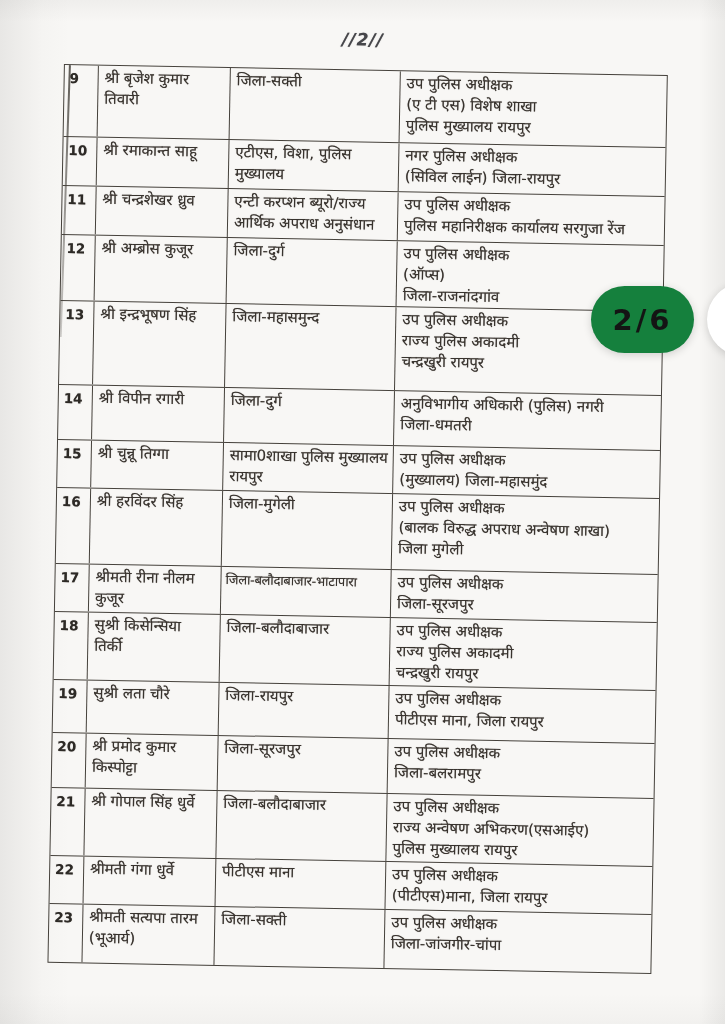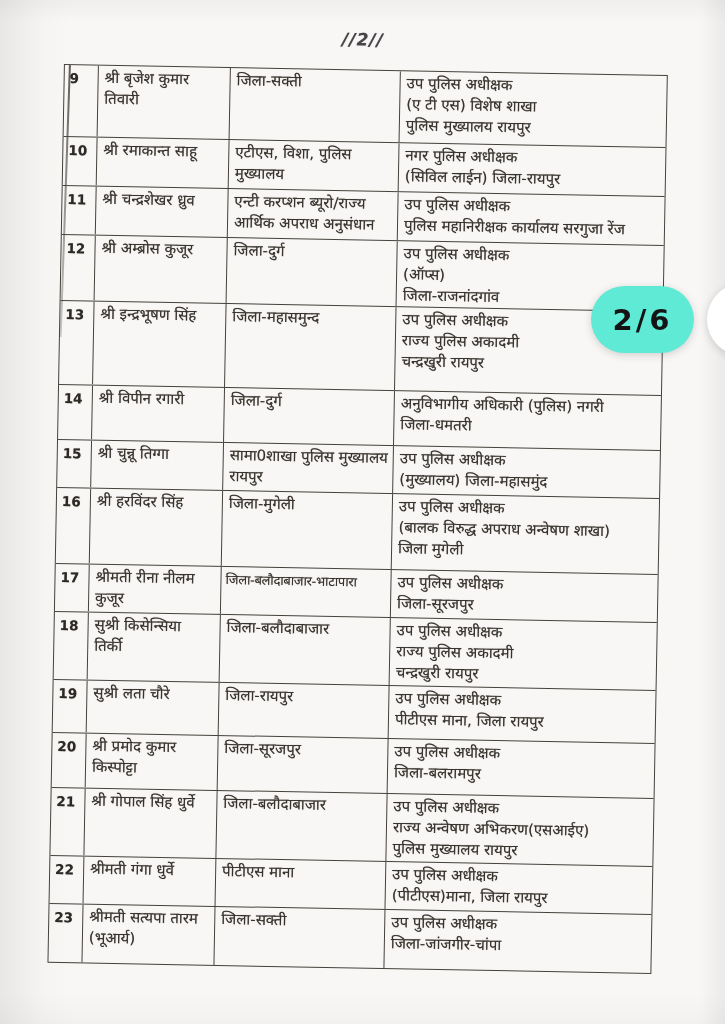--- a/index.html
+++ b/index.html
@@ -44,21 +44,21 @@
   .r0{height:72px}.r1{height:49px}.r2{height:49px}.r3{height:66px}.r4{height:84px}
   .r5{height:55px}.r6{height:48px}.r7{height:76px}.r8{height:48px}.r9{height:68px}
   .r10{height:53px}.r11{height:55px}.r12{height:68px}.r13{height:48px}.r14{height:58px}
   .artifact-line{
     position:absolute;left:69px;top:65px;width:2px;height:272px;
     background:linear-gradient(180deg,rgba(69,65,59,0.85),rgba(69,65,59,0.25));
     transform:rotate(0.9deg);transform-origin:top center;
   }
   .page-badge{
     position:absolute;left:591px;top:286px;width:103px;height:67px;border-radius:34px;
-    background:#5eead4;box-shadow:0 2px 9px rgba(0,0,0,0.16);z-index:20;
+    background:#15803d;box-shadow:0 2px 9px rgba(0,0,0,0.16);z-index:20;
     display:flex;align-items:center;justify-content:center;
     font-size:29px;font-weight:bold;letter-spacing:3px;color:#141414;
   }
   .page-badge-partial{
     position:absolute;left:707px;top:283px;width:92px;height:73px;border-radius:37px;
     background:#ffffff;box-shadow:0 2px 9px rgba(0,0,0,0.16);z-index:19;
   }
 </style>
 </head>
 <body>

